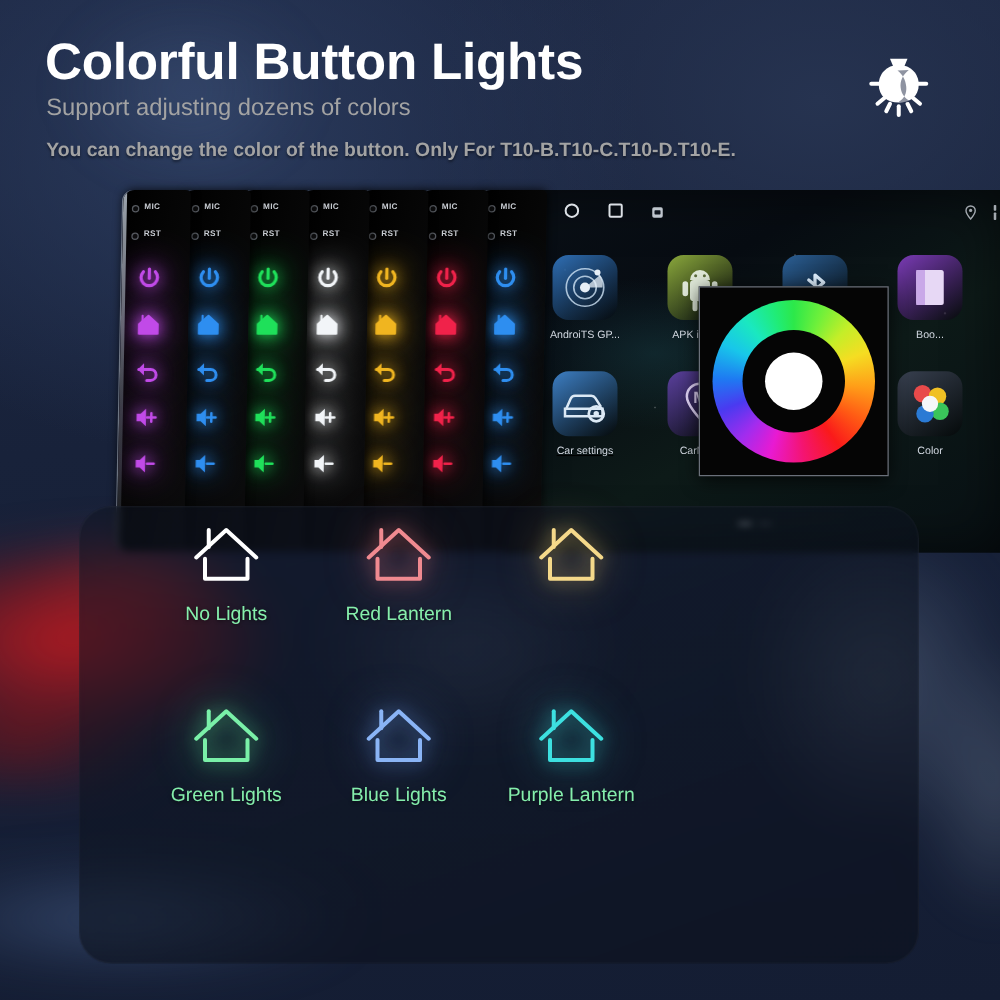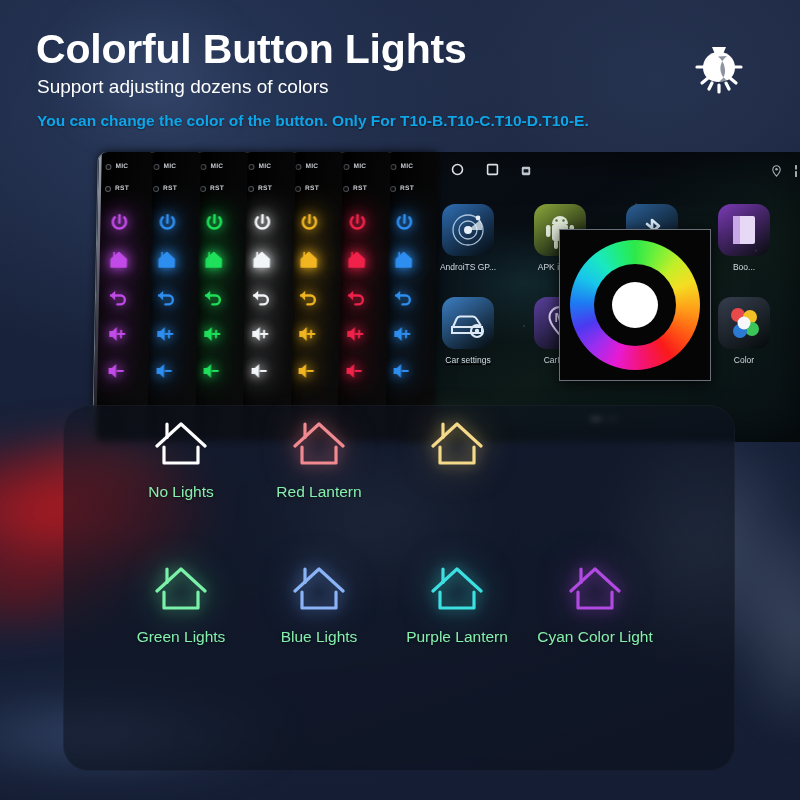--- a/index.html
+++ b/index.html
@@ -53,25 +53,25 @@
 
   
   #header { position:absolute; left:0; top:0; width:800px; z-index:5; }
   .h-title {
     position:absolute; left:36px; top:26px;
     font-size:41px; font-weight:700; color:#ffffff;
     letter-spacing:-.2px; white-space:nowrap;
   }
   .h-sub {
     position:absolute; left:37px; top:76px;
-    font-size:19px; font-weight:400; color:#ffffff; white-space:nowrap;
+    font-size:19px; font-weight:400; color:#a3a3a3; white-space:nowrap;
   }
   .h-note {
     position:absolute; left:37px; top:112px;
-    font-size:15.5px; font-weight:700; color:#0ea5e9; white-space:nowrap;
+    font-size:15.5px; font-weight:700; color:#a3a3a3; white-space:nowrap;
     text-shadow:0 1px 2px rgba(0,0,0,.45);
   }
   .bulb-wrap { position:absolute; left:686px; top:36px; width:66px; height:62px; }
 
   
   #unit { position:absolute; left:96px; top:152px; width:704px; height:290px; z-index:4; }
   .strip {
     position:absolute; top:0; width:54px; height:288px;
     background:linear-gradient(100deg,#000 0%,#050505 40%,#0b0b0c 100%);
     border-radius:9px 4px 4px 9px;
@@ -628,23 +628,13 @@
     <div class="cell" style="left: 172px; top: 150px;">
       <div class="icon" style="filter: drop-shadow(rgba(110, 160, 245, 0.55) 0px 0px 7px) drop-shadow(rgba(110, 160, 245, 0.55) 0px 0px 16px);">
         <svg viewBox="0 0 60 56">
           <path d="M6 30 L30 8 L54 30" fill="none" stroke="#8ab4f5" stroke-width="3.2" stroke-linecap="round" stroke-linejoin="round"></path>
           <path d="M16 21.5 V8" fill="none" stroke="#8ab4f5" stroke-width="3.2" stroke-linecap="round"></path>
           <path d="M13 31 V47 H47 V31" fill="none" stroke="#8ab4f5" stroke-width="3.2" stroke-linecap="round" stroke-linejoin="round"></path>
         </svg>
       </div>
       <div class="lbl">Blue Lights</div>
     </div>
-    <div class="cell" style="left: 448px; top: 150px;">
-      <div class="icon" style="filter: drop-shadow(rgba(175, 70, 225, 0.55) 0px 0px 7px) drop-shadow(rgba(175, 70, 225, 0.55) 0px 0px 16px);">
-        <svg viewBox="0 0 60 56">
-          <path d="M6 30 L30 8 L54 30" fill="none" stroke="#b04ae0" stroke-width="3.2" stroke-linecap="round" stroke-linejoin="round"></path>
-          <path d="M16 21.5 V8" fill="none" stroke="#b04ae0" stroke-width="3.2" stroke-linecap="round"></path>
-          <path d="M13 31 V47 H47 V31" fill="none" stroke="#b04ae0" stroke-width="3.2" stroke-linecap="round" stroke-linejoin="round"></path>
-        </svg>
-      </div>
-      <div class="lbl">Cyan Color Light</div>
-    </div>
   </div>
 
 </body></html>

